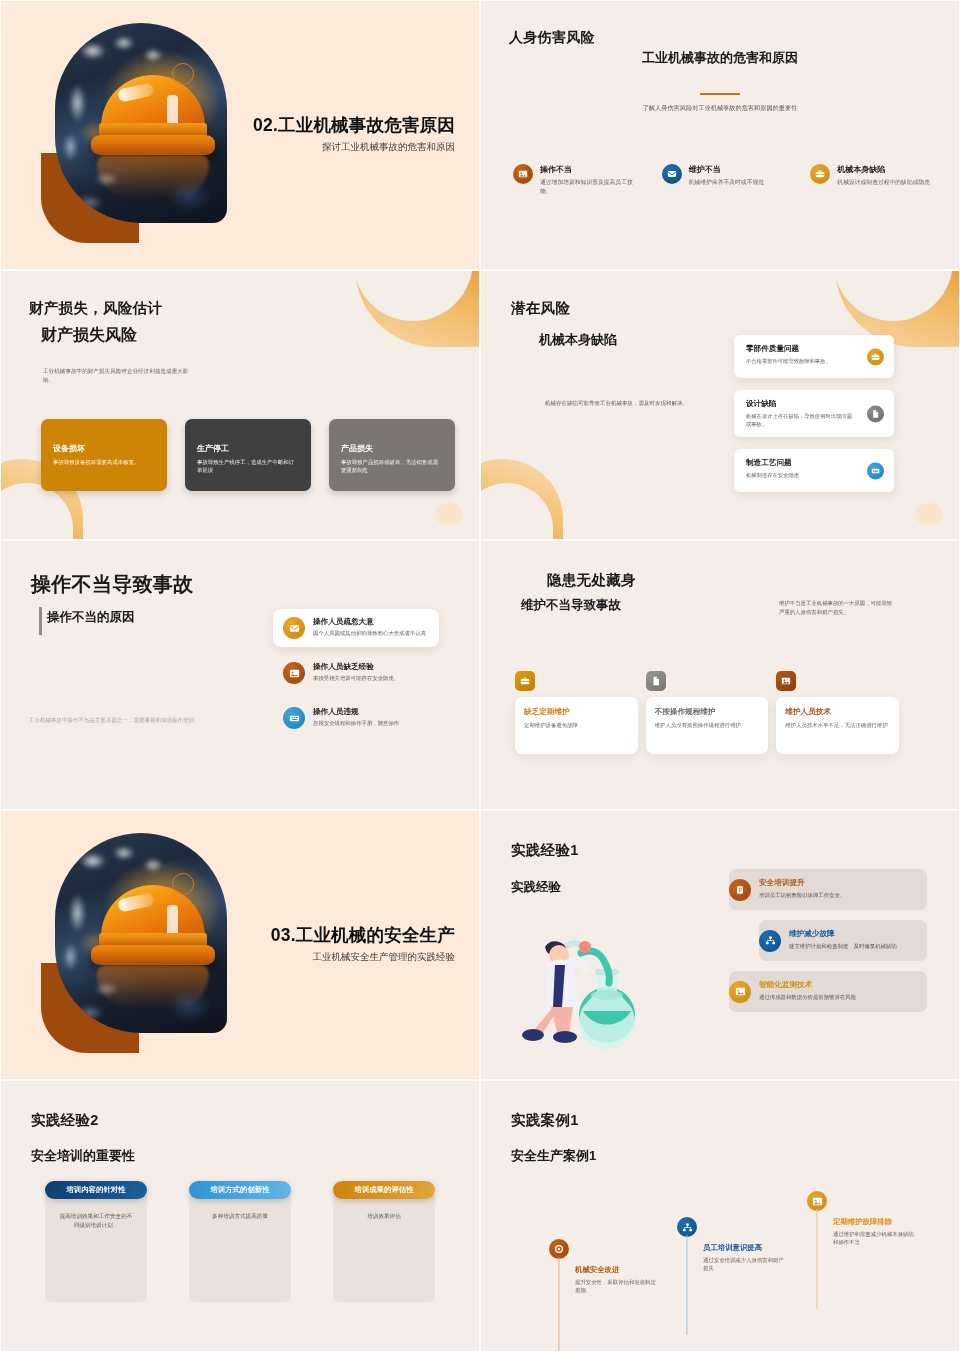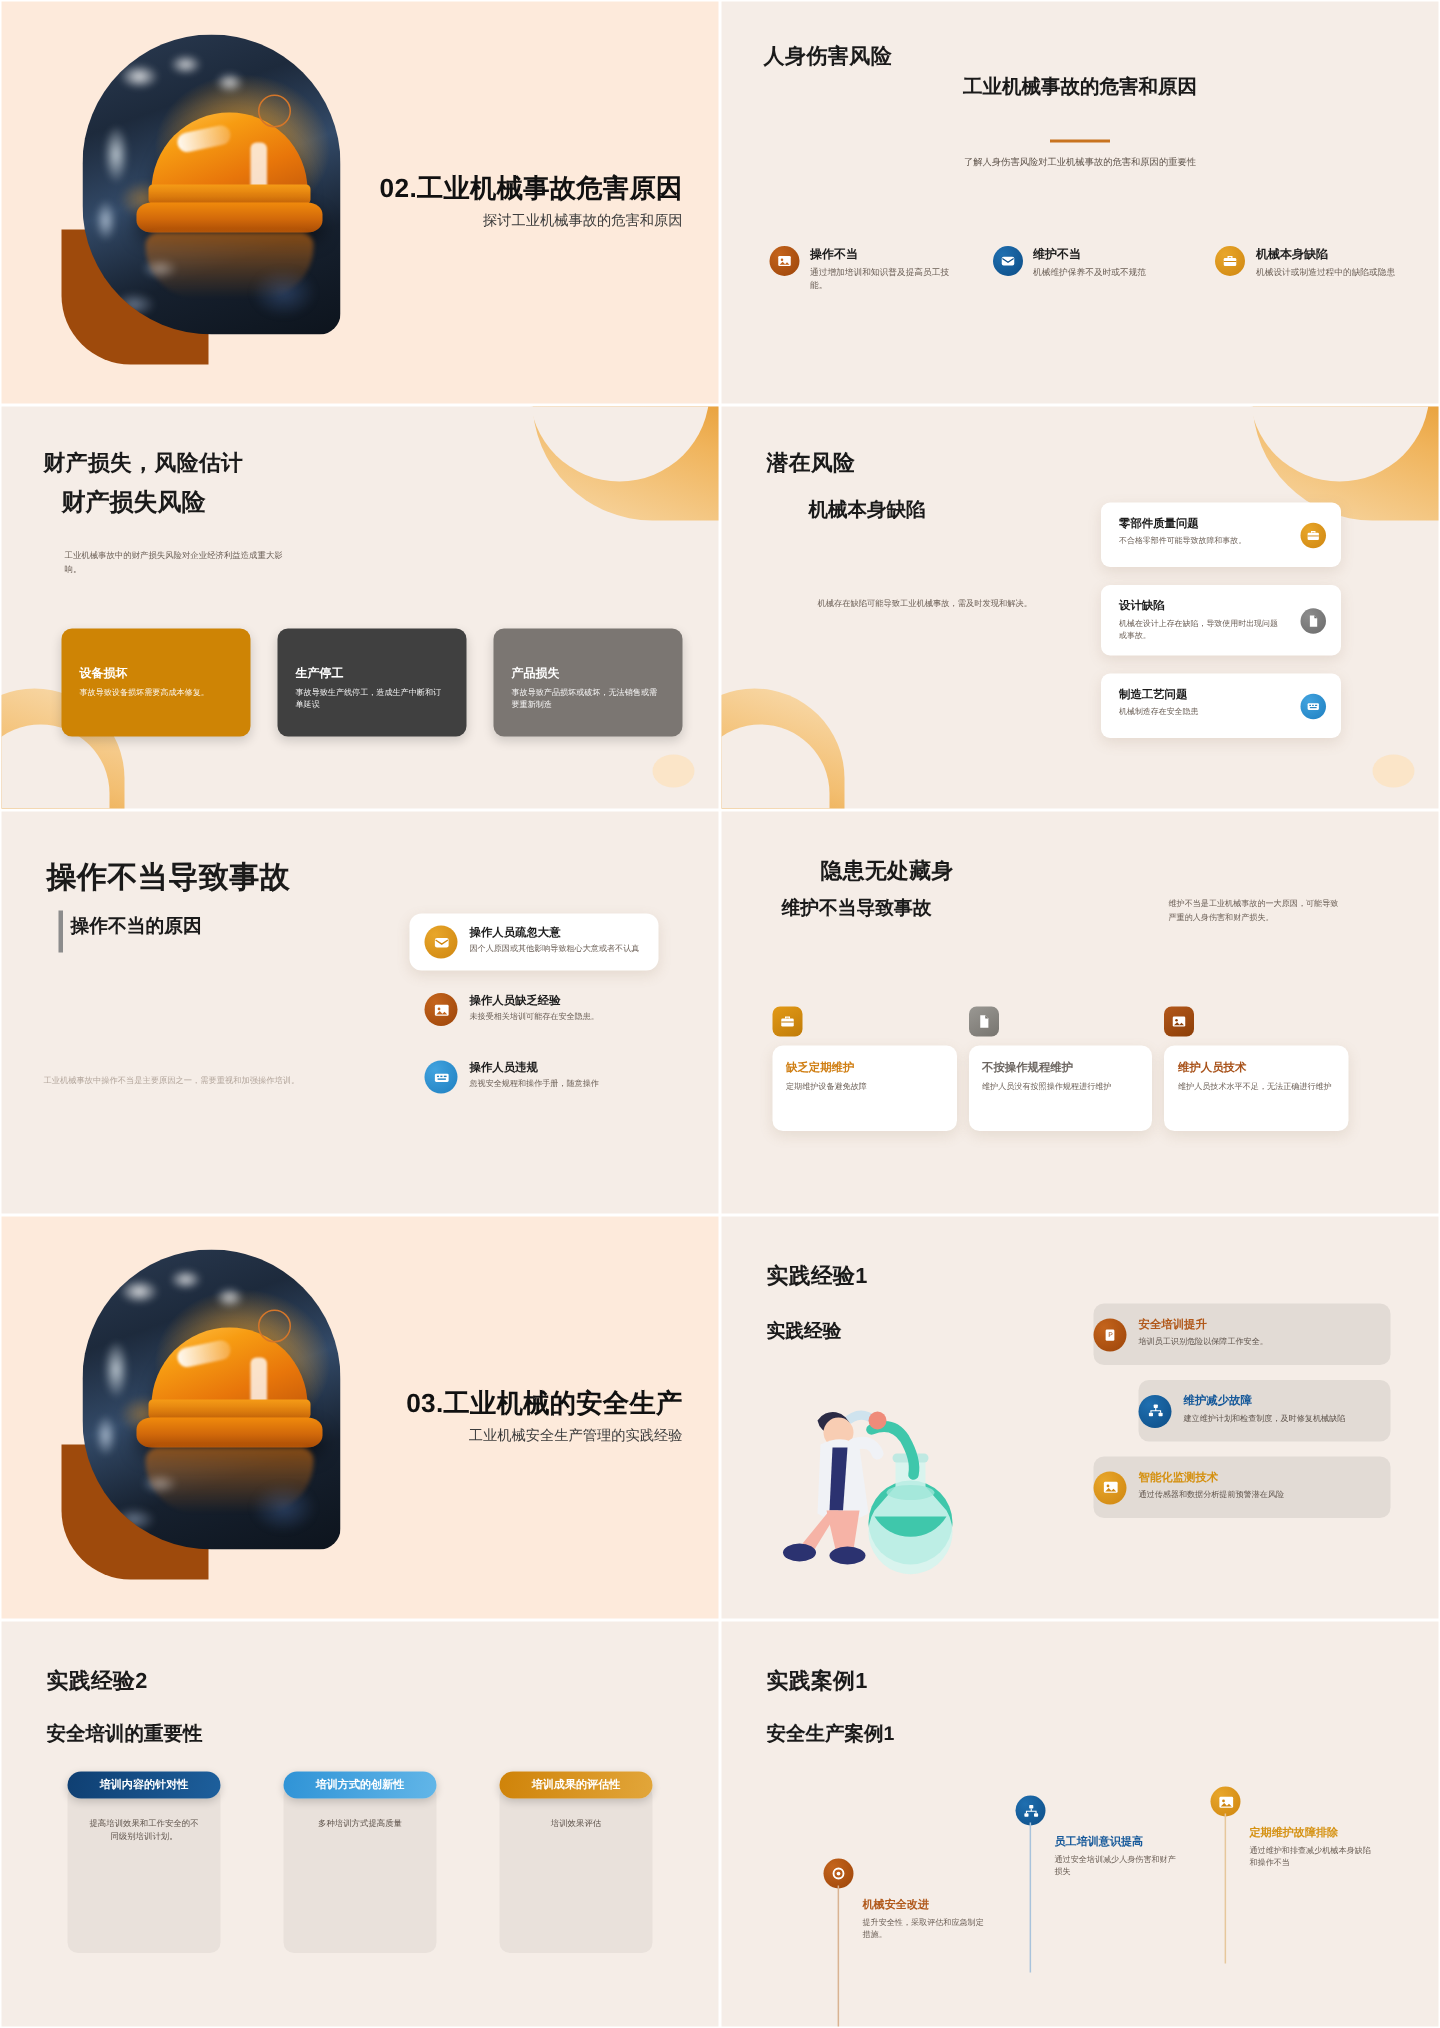--- a/index.html
+++ b/index.html
@@ -747,21 +747,21 @@
             <circle cx="12" cy="12" r="8" stroke="#fff" stroke-width="3"></circle>
             <circle cx="12" cy="12" r="3" fill="#fff"></circle>
           </svg>
       </div>
       <div class="tl-txt" style="top:26px">
         <h4 class="t-rust">机械安全改进</h4>
         <p>提升安全性，采取评估和应急制定措施。</p>
       </div>
     </div>
 
-    <div class="tl-node" style="left:196px;top:116px">
+    <div class="tl-node" style="left:196px;top:136px">
       <div class="tl-pin l2 badge b-c2">
         <svg width="11" height="11" viewBox="0 0 24 24" fill="#fff">
             <rect x="9" y="3" width="6" height="5" rx="1"></rect>
             <rect x="2" y="15" width="6" height="5" rx="1"></rect>
             <rect x="16" y="15" width="6" height="5" rx="1"></rect>
             <path d="M12 8v4M5 15v-3h14v3" stroke="#fff" stroke-width="1.6" fill="none"></path>
           </svg>
       </div>
       <div class="tl-txt" style="top:26px">
         <h4 class="t-blue">员工培训意识提高</h4>

